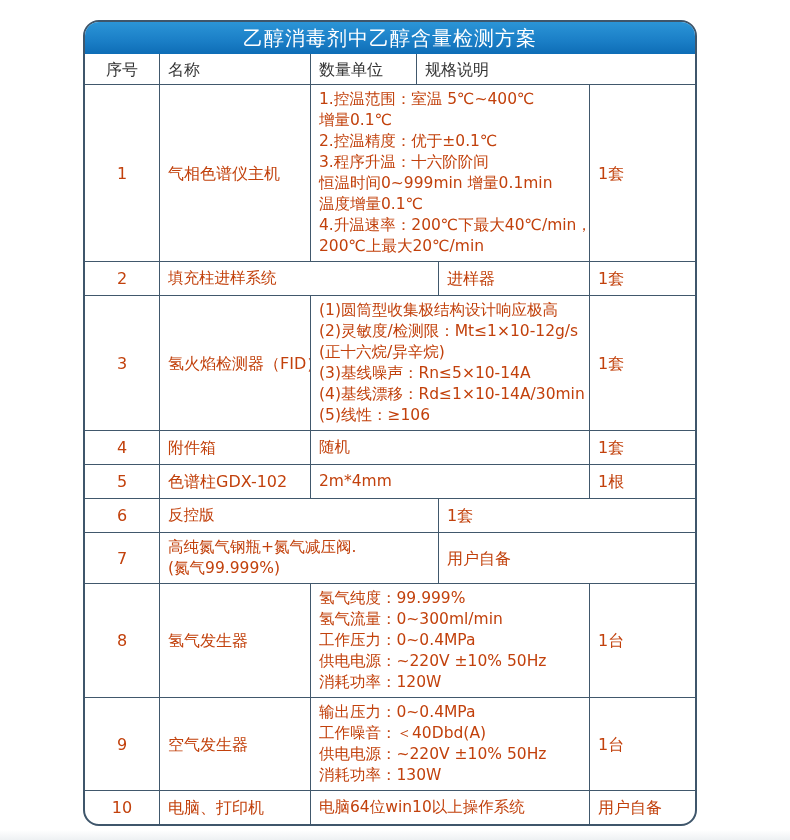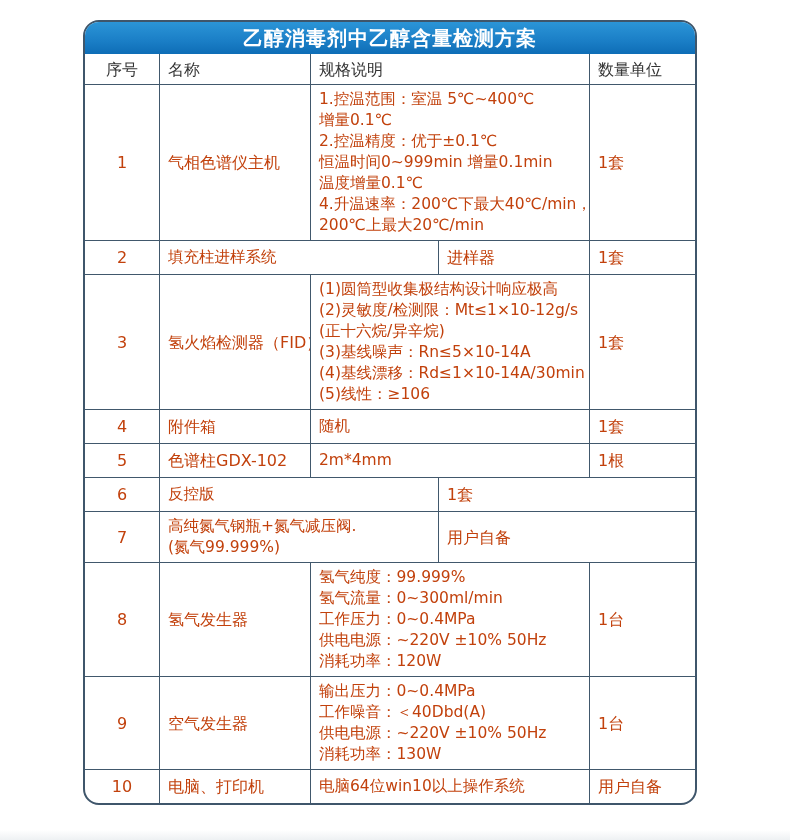--- a/index.html
+++ b/index.html
@@ -24,21 +24,21 @@
     border: 2px solid #3f566b;
     border-radius: 16px;
     overflow: hidden;
     background: #ffffff;
   }
   .title-band {
     height: 32px;
     background: linear-gradient(180deg, #2b95d7 0%, #1a7ec6 60%, #0e6db6 100%);
     color: #ffffff;
     font-size: 20px;
-    font-weight: bold;
+    font-weight: normal;
     display: flex;
     align-items: center;
     justify-content: center;
     letter-spacing: 1px;
   }
   .row {
     display: flex;
     border-top: 1.5px solid #41586c;
     min-height: 33px;
   }
@@ -76,31 +76,32 @@
 </style>
 </head>
 <body>
 
 <div class="page">
   <div class="spec-table">
     <div class="title-band">乙醇消毒剂中乙醇含量检测方案</div>
     <div class="row header-row">
       <div class="cell col-no">序号</div>
       <div class="cell col-name">名称</div>
+      <div class="cell col-qty">数量单位</div>
       <div class="cell col-spec">规格说明</div>
-      <div class="cell col-qty">数量单位</div>
     </div>
     <div>
         <div class="row">
           <div class="cell col-no">1</div>
           <div class="cell col-name">气相色谱仪主机</div>
           <div class="cell col-spec">
             <div class="spec-line">1.控温范围：室温 5℃~400℃</div>
             <div class="spec-line">增量0.1℃</div>
             <div class="spec-line">2.控温精度：优于±0.1℃</div>
+            <div class="spec-line">3.程序升温：十六阶阶间</div>
             <div class="spec-line">恒温时间0~999min 增量0.1min</div>
             <div class="spec-line">温度增量0.1℃</div>
             <div class="spec-line">4.升温速率：200℃下最大40℃/min，</div>
             <div class="spec-line">200℃上最大20℃/min</div>
           </div>
           <div class="cell col-qty">1套</div>
         </div>
         <div class="row">
           <div class="cell col-no">2</div>
           <div class="cell col-spec">

